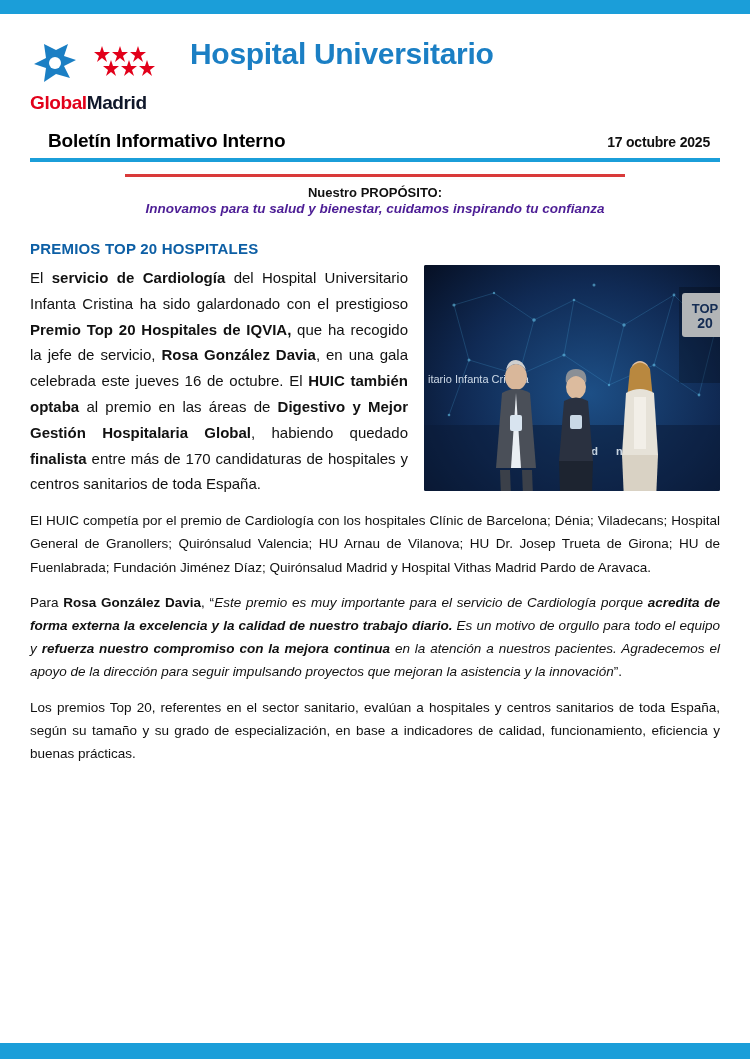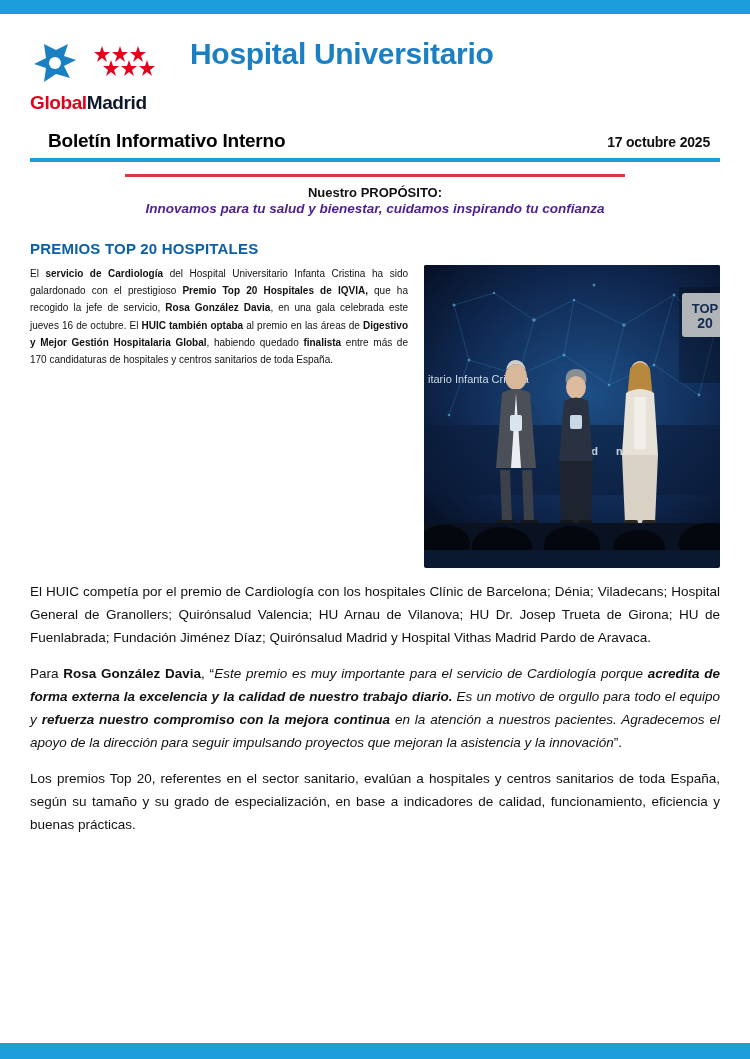--- a/index.html
+++ b/index.html
@@ -160,30 +160,30 @@
     letter-spacing: 0.2px;
   }
   .lead-row {
     margin-top: 8px;
     display: flex;
     align-items: flex-start;
   }
   .lead-text {
     width: 378px;
     flex: 0 0 378px;
-    font-size: 10px;
+    font-size: 15px;
     line-height: 1.72;
     color: #111111;
     text-align: justify;
   }
   .lead-text b { font-weight: bold; }
   .photo {
     flex: 1;
     margin-left: 16px;
-    height: 303px;
+    height: 226px;
     border-radius: 2px;
     overflow: hidden;
     position: relative;
     background: #0a1830;
     text-decoration: underline;
   }
   .photo svg { display: block; }
   .para {
     margin-top: 12px;
     font-size: 13.5px;

